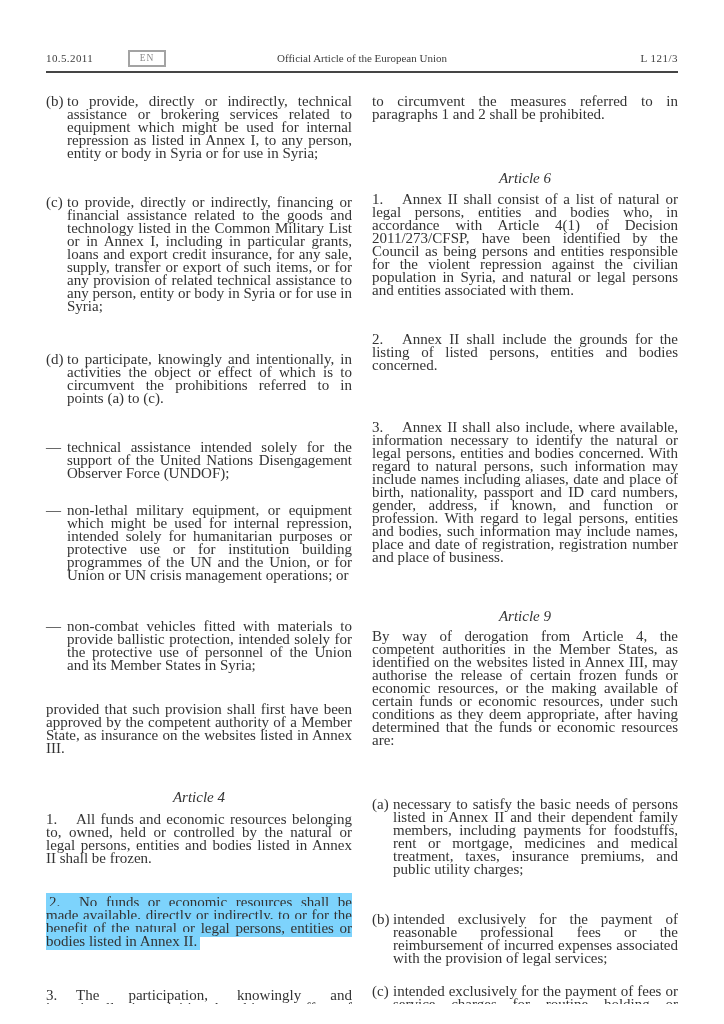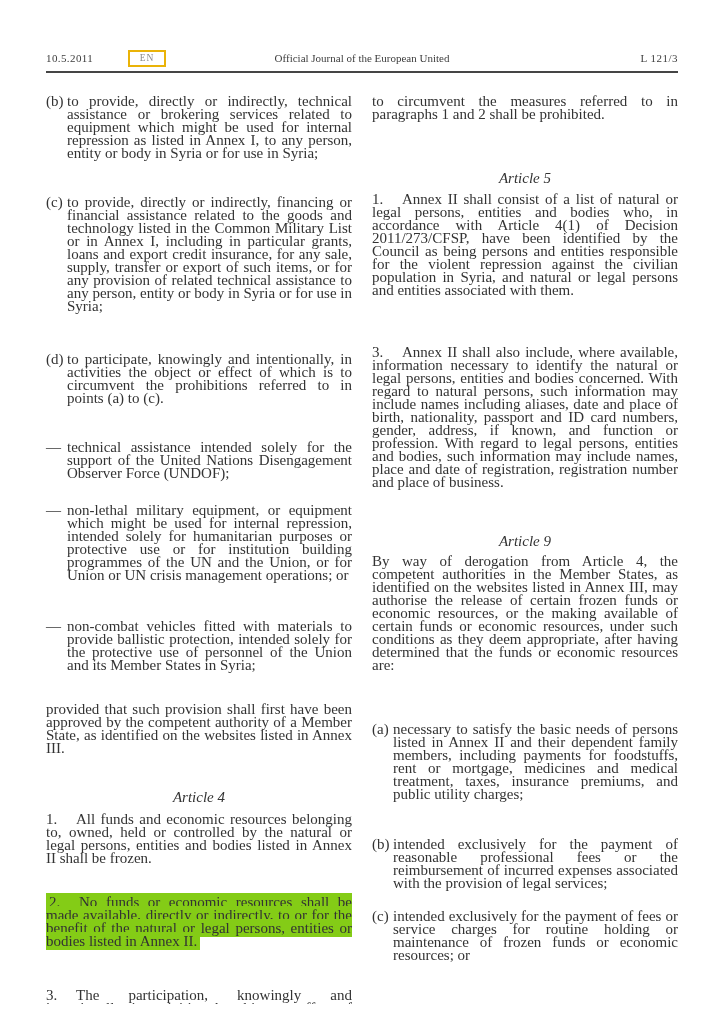--- a/index.html
+++ b/index.html
@@ -9,21 +9,21 @@
     background:#ffffff;
     font-family:"Liberation Serif", serif;
     color:#333333;
     overflow:hidden;
   }
   .header { position:absolute; left:46px; right:46px; top:49px; height:20px; font-size:11px; color:#3d3d3d; }
   .hdr-date { position:absolute; left:0; top:3px; letter-spacing:0.4px; }
   .lang-box {
     position:absolute; left:82px; top:1px;
     width:34px; height:13px;
-    border:2px solid #eab308;
+    border:2px solid #a3a3a3;
     color:#8a8a8a; font-size:9.5px; line-height:13px;
     text-align:center; letter-spacing:1px;
   }
   .hdr-title { position:absolute; left:0; right:0; top:3px; text-align:center; }
   .hdr-page { position:absolute; right:0; top:3px; letter-spacing:0.5px; }
   .rule { position:absolute; left:46px; right:46px; top:71px; border-top:2px solid #454545; }
 
   .col { position:absolute; top:95px; width:306px; }
   .col-left  { left:46px; }
   .col-right { left:372px;font-family:Liberation Serif, serif; }
@@ -32,53 +32,54 @@
     margin:0;
     font-size:15px;
     line-height:13px;
     text-align:justify;
     color:#333333;
   }
   .item, .dash { padding-left:21px; text-indent:-21px; }
   .lbl { display:inline-block; width:21px; text-indent:0; }
   .num { display:inline-block; width:30px; text-indent:0; }
   .heading { text-align:center; font-style:italic; }
-  .hl { background:#84cc16; padding:1px 3px; }
+  .hl { background:#7dd3fc; padding:1px 3px; }
 </style>
 </head>
 <body>
 
 <div class="page">
 
   <div class="header">
     <span class="hdr-date">10.5.2011</span>
     <span class="lang-box">EN</span>
-    <span class="hdr-title">Official Journal of the European United</span>
+    <span class="hdr-title">Official Article of the European Union</span>
     <span class="hdr-page">L 121/3</span>
   </div>
   <div class="rule"></div>
 
   <div class="col col-left">
     <p class="blk item" style="margin-top:0"><span class="lbl">(b)</span><span>to provide, directly or indirectly, technical assistance or brokering services related to equipment which might be used for internal repression as listed in Annex I, to any person, entity or body in Syria or for use in Syria;</span></p>
     <p class="blk item" style="margin-top:36px"><span class="lbl">(c)</span><span>to provide, directly or indirectly, financing or financial assistance related to the goods and technology listed in the Common Military List or in Annex I, including in particular grants, loans and export credit insurance, for any sale, supply, transfer or export of such items, or for any provision of related technical assistance to any person, entity or body in Syria or for use in Syria;</span></p>
     <p class="blk item" style="margin-top:40px"><span class="lbl">(d)</span><span>to participate, knowingly and intentionally, in activities the object or effect of which is to circumvent the prohibitions referred to in points (a) to (c).</span></p>
     <p class="blk dash" style="margin-top:36px"><span class="lbl">—</span><span>technical assistance intended solely for the support of the United Nations Disengagement Observer Force (UNDOF);</span></p>
     <p class="blk dash" style="margin-top:24px"><span class="lbl">—</span><span>non-lethal military equipment, or equipment which might be used for internal repression, intended solely for humanitarian purposes or protective use or for institution building programmes of the UN and the Union, or for Union or UN crisis management operations; or</span></p>
     <p class="blk dash" style="margin-top:38px"><span class="lbl">—</span><span>non-combat vehicles fitted with materials to provide ballistic protection, intended solely for the protective use of personnel of the Union and its Member States in Syria;</span></p>
-    <p class="blk" style="margin-top:31px">provided that such provision shall first have been approved by the competent authority of a Member State, as identified on the websites listed in Annex III.</p>
+    <p class="blk" style="margin-top:31px">provided that such provision shall first have been approved by the competent authority of a Member State, as insurance on the websites listed in Annex III.</p>
     <p class="blk heading" style="margin-top:36px">Article 4</p>
     <p class="blk" style="margin-top:9px"><span class="num">1.</span><span>All funds and economic resources belonging to, owned, held or controlled by the natural or legal persons, entities and bodies listed in Annex II shall be frozen.</span></p>
     <p class="blk" style="margin-top:31px"><span class="hl"><span class="num">2.</span><span>No funds or economic resources shall be made available, directly or indirectly, to or for the benefit of the natural or legal persons, entities or bodies listed in Annex II.</span></span></p>
     <p class="blk" style="margin-top:41px"><span class="num">3.</span><span>The participation, knowingly and intentionally, in activities the object or effect of which is, directly or indirectly,</span></p>
   </div>
 
   <div class="col col-right">
     <p class="blk" style="margin-top:0">to circumvent the measures referred to in paragraphs 1 and 2 shall be prohibited.</p>
-    <p class="blk heading" style="margin-top:51px">Article 5</p>
+    <p class="blk heading" style="margin-top:51px">Article 6</p>
     <p class="blk" style="margin-top:8px"><span class="num">1.</span><span>Annex II shall consist of a list of natural or legal persons, entities and bodies who, in accordance with Article 4(1) of Decision 2011/273/CFSP, have been identified by the Council as being persons and entities responsible for the violent repression against the civilian population in Syria, and natural or legal persons and entities associated with them.</span></p>
+    <p class="blk" style="margin-top:36px"><span class="num">2.</span><span>Annex II shall include the grounds for the listing of listed persons, entities and bodies concerned.</span></p>
     <p class="blk" style="margin-top:49px"><span class="num">3.</span><span>Annex II shall also include, where available, information necessary to identify the natural or legal persons, entities and bodies concerned. With regard to natural persons, such information may include names including aliases, date and place of birth, nationality, passport and ID card numbers, gender, address, if known, and function or profession. With regard to legal persons, entities and bodies, such information may include names, place and date of registration, registration number and place of business.</span></p>
     <p class="blk heading" style="margin-top:46px">Article 9</p>
     <p class="blk" style="margin-top:7px">By way of derogation from Article 4, the competent authorities in the Member States, as identified on the websites listed in Annex III, may authorise the release of certain frozen funds or economic resources, or the making available of certain funds or economic resources, under such conditions as they deem appropriate, after having determined that the funds or economic resources are:</p>
     <p class="blk item" style="margin-top:51px"><span class="lbl">(a)</span><span>necessary to satisfy the basic needs of persons listed in Annex II and their dependent family members, including payments for foodstuffs, rent or mortgage, medicines and medical treatment, taxes, insurance premiums, and public utility charges;</span></p>
     <p class="blk item" style="margin-top:37px"><span class="lbl">(b)</span><span>intended exclusively for the payment of reasonable professional fees or the reimbursement of incurred expenses associated with the provision of legal services;</span></p>
     <p class="blk item" style="margin-top:20px"><span class="lbl">(c)</span><span>intended exclusively for the payment of fees or service charges for routine holding or maintenance of frozen funds or economic resources; or</span></p>
   </div>
 
 </div>
 

